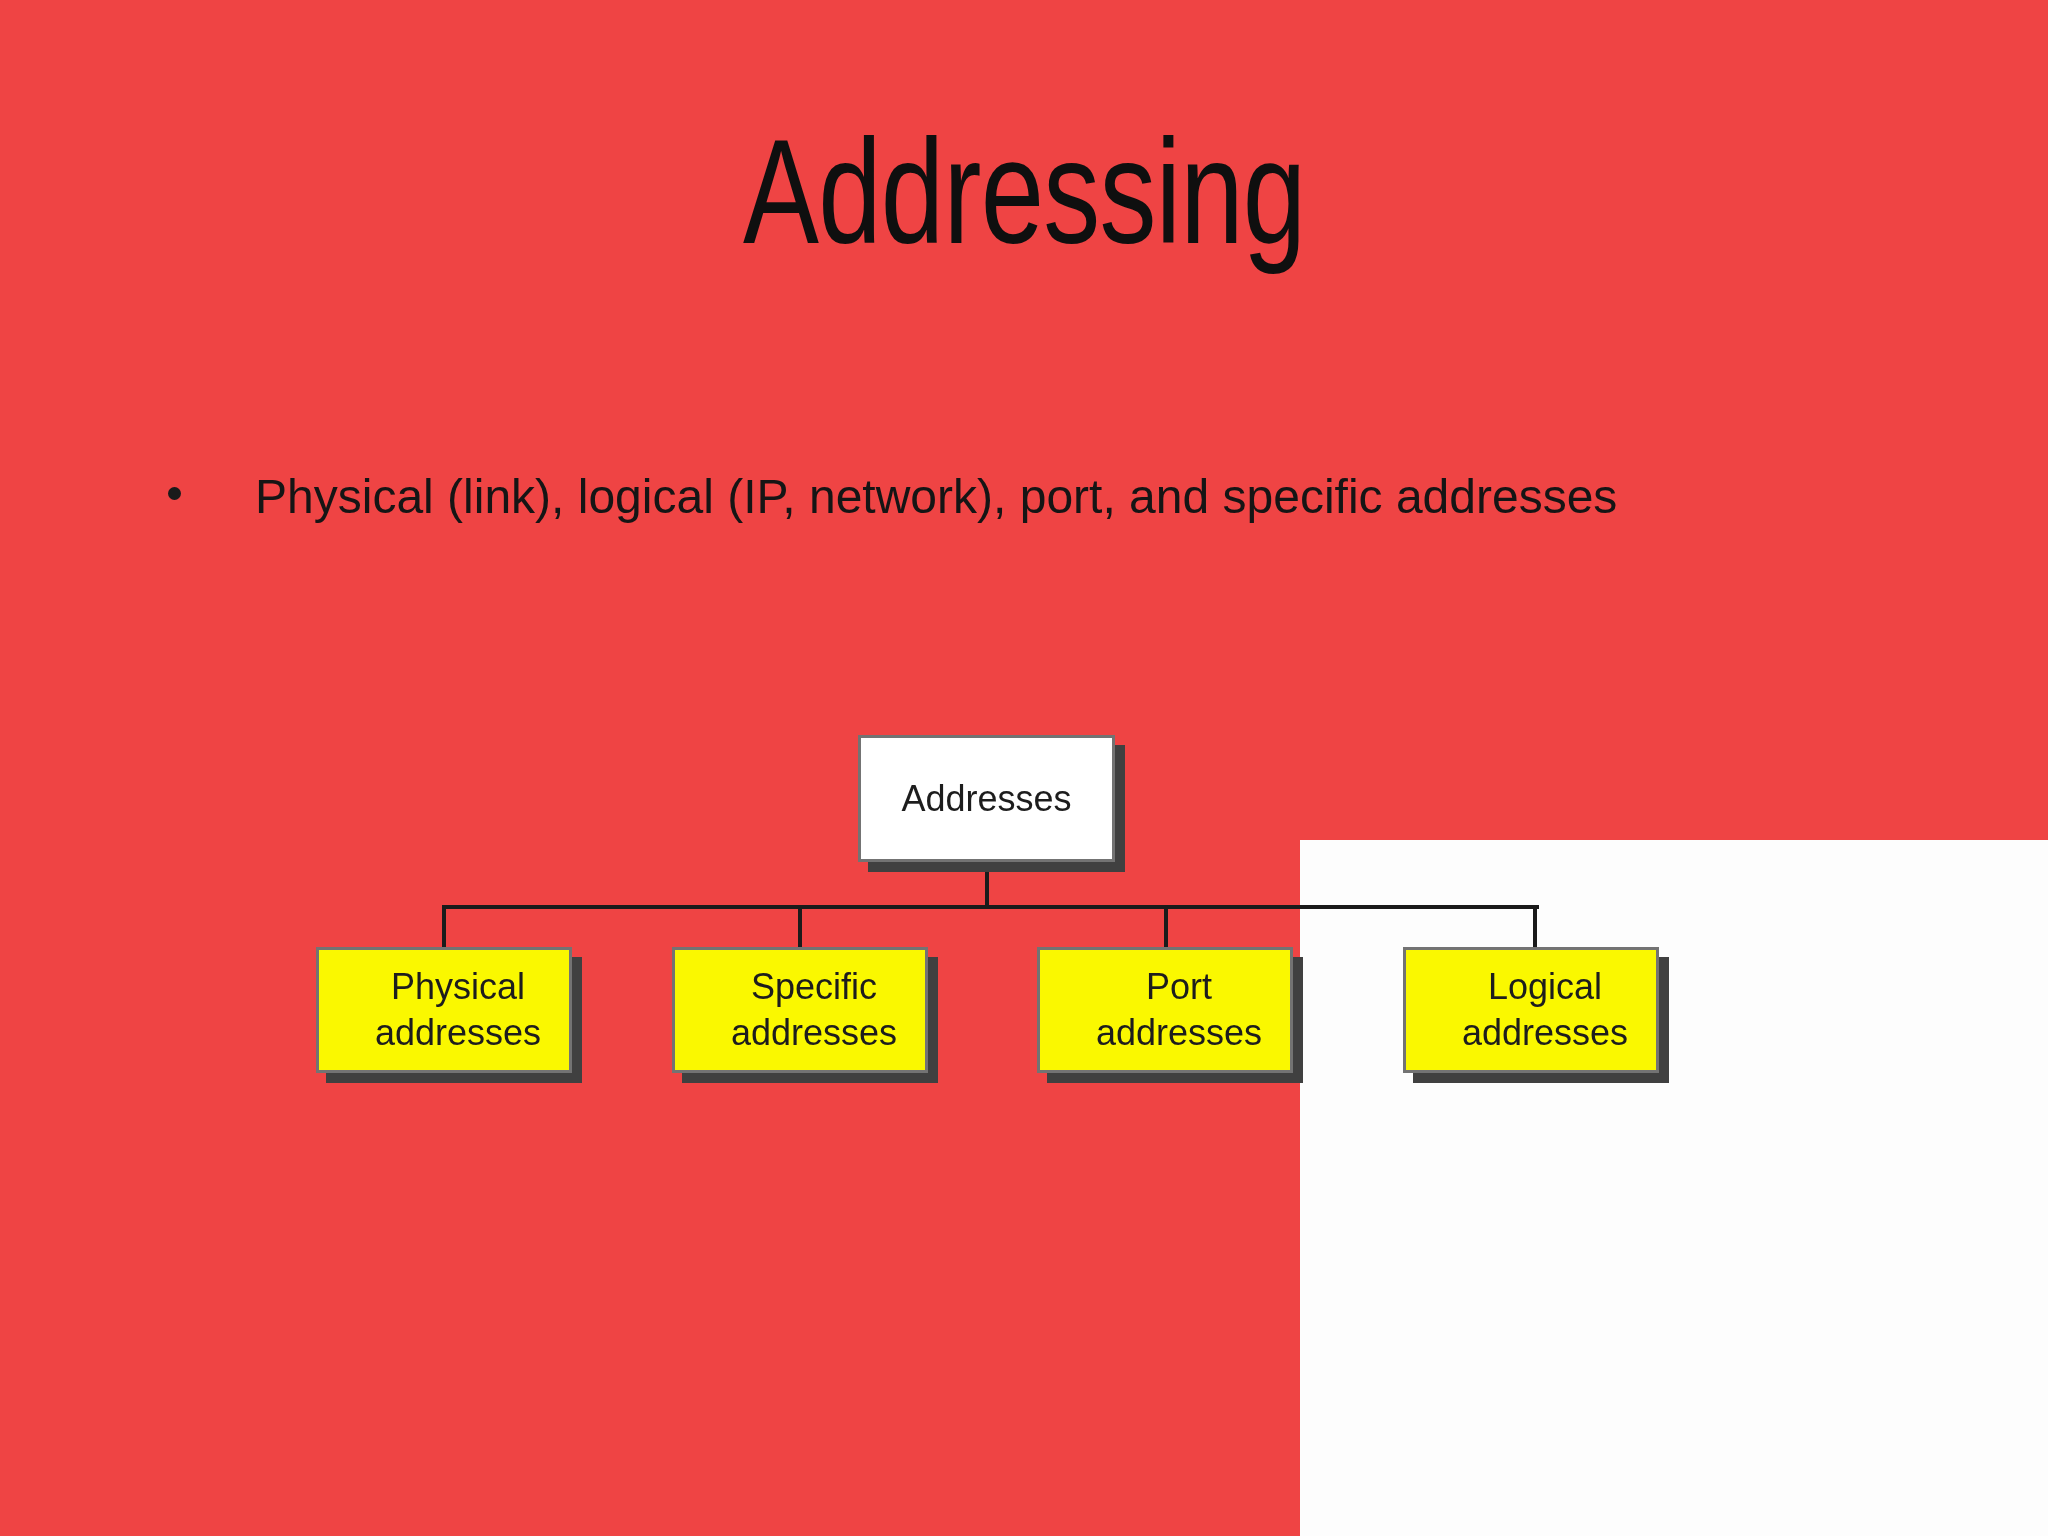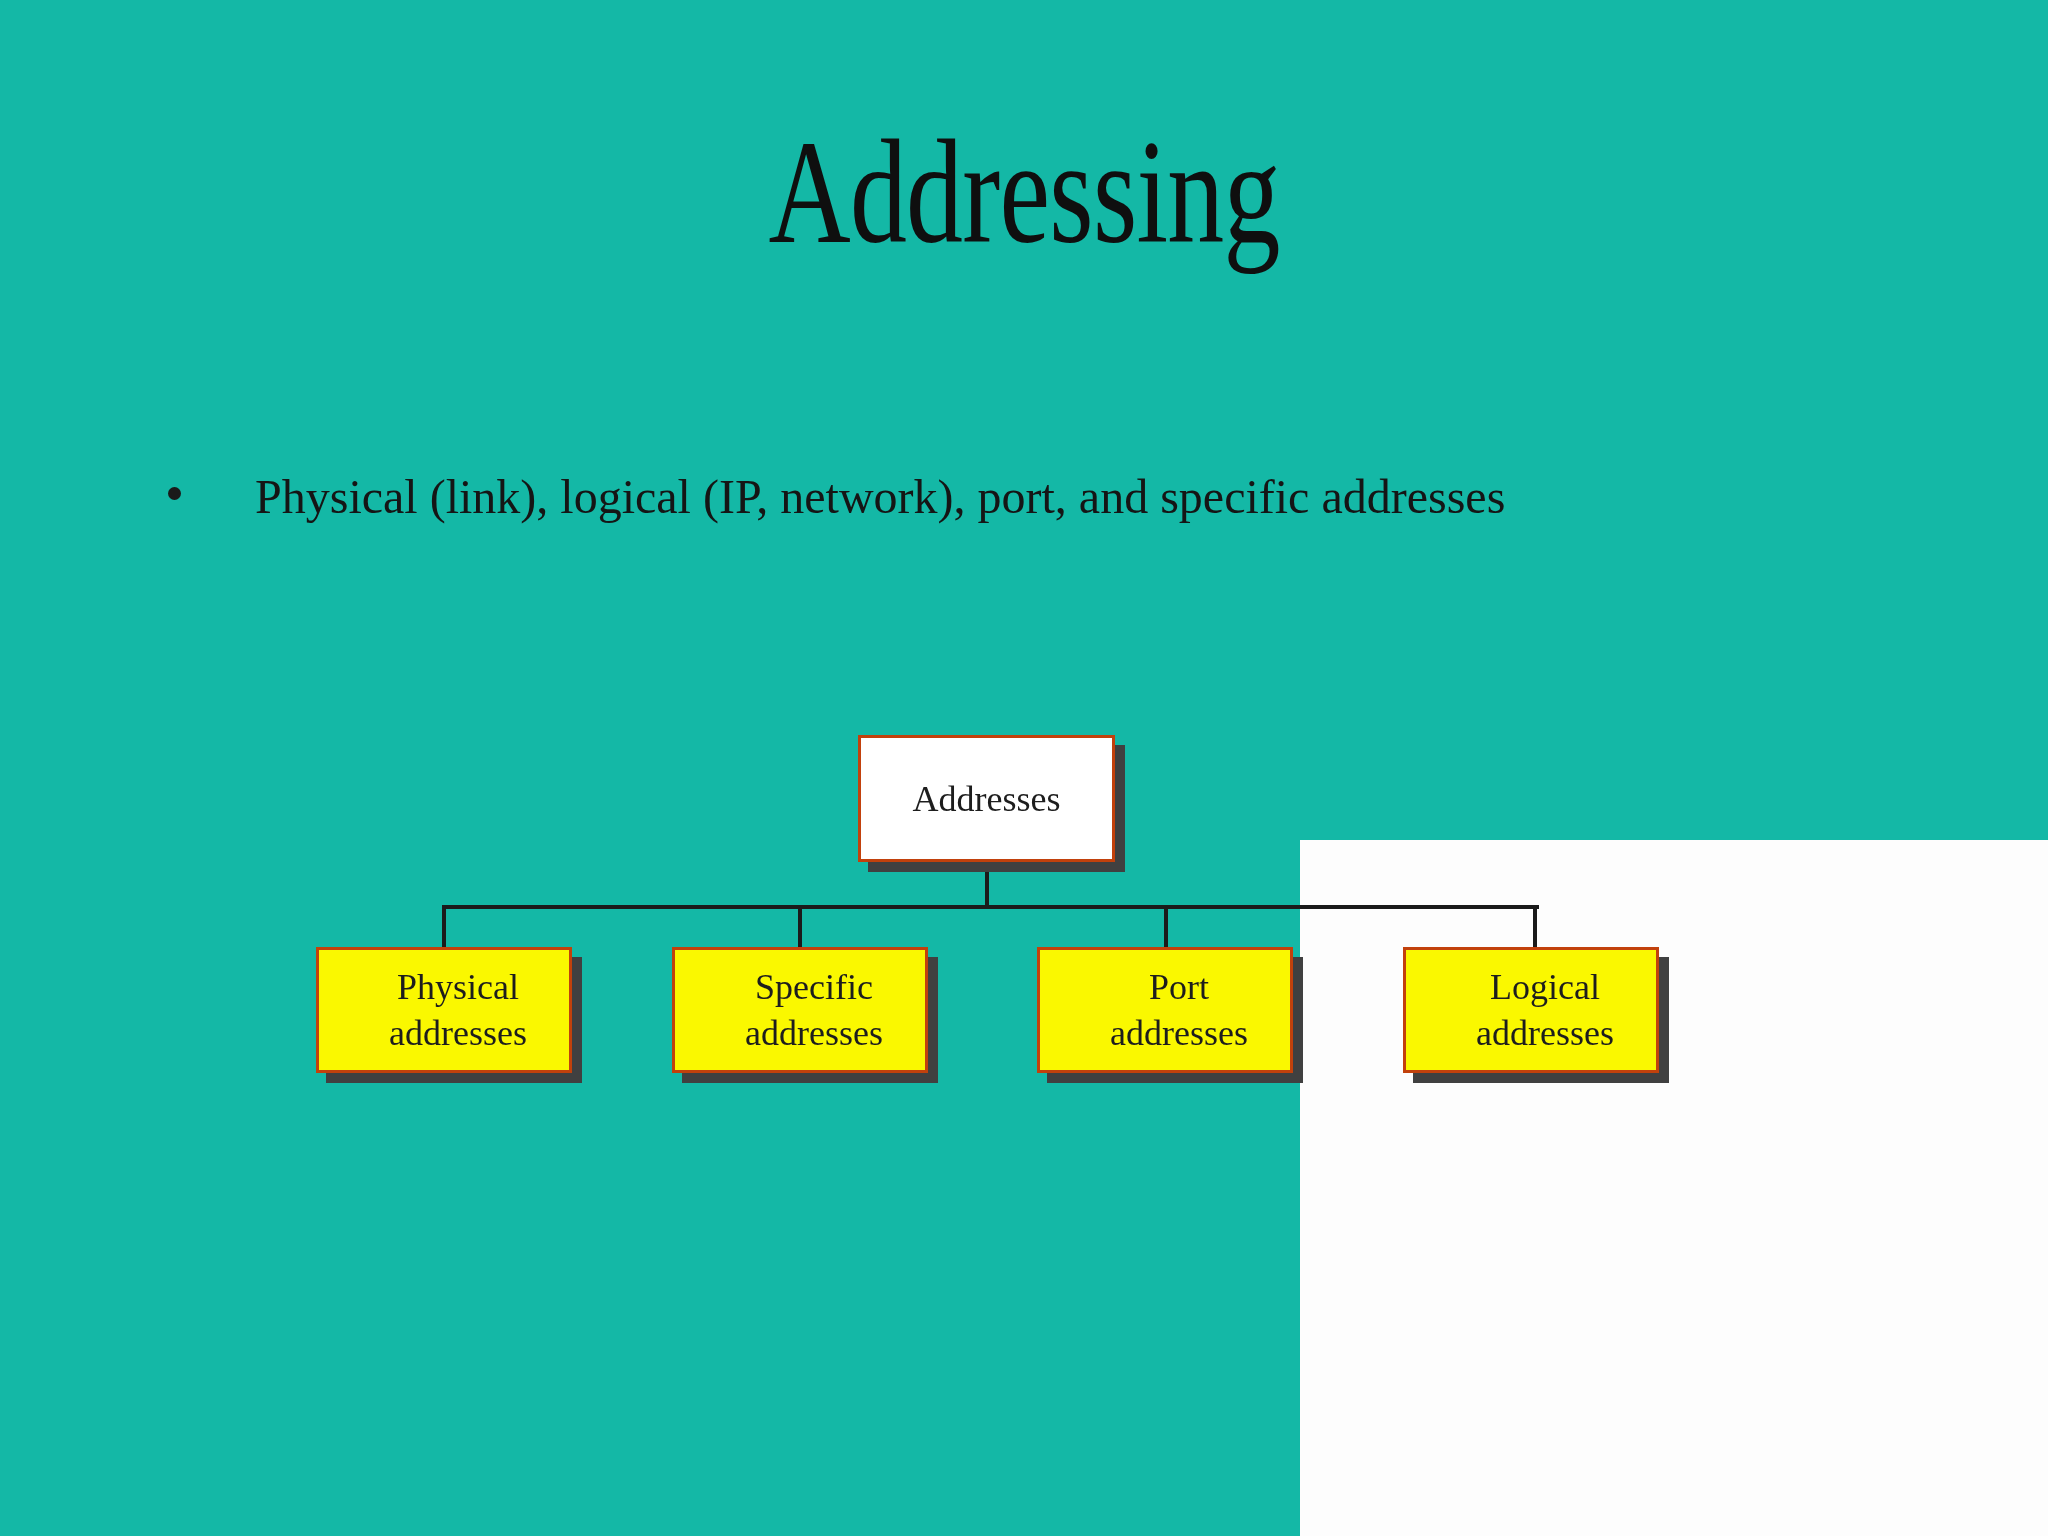--- a/index.html
+++ b/index.html
@@ -1,21 +1,21 @@
 <!DOCTYPE html>
 <html><head>
 <meta charset="utf-8">
 <style>
   html,body{margin:0;padding:0;background:#ffffff;}
   .stage{
     position:relative;
     width:2048px;height:1536px;
-    background:#14b8a6;
+    background:#ef4444;
     overflow:hidden;
-    font-family:Liberation Serif, serif;
+    font-family:Liberation Sans, sans-serif;
   }
   
   .figure-bg{
     position:absolute;left:1300px;top:840px;width:748px;height:696px;
     background:#fdfdfd;
   }
   .title{
     position:absolute;left:0;top:118px;width:100%;
     text-align:center;
     font-size:148px;line-height:1;
@@ -37,21 +37,21 @@
   .bullet-text{
     display:block;
     margin-left:74px;
     font-size:48px;line-height:56px;
     white-space:nowrap;
   }
   
   .node{
     position:absolute;
     box-sizing:border-box;
-    border:3px solid #c2410c;
+    border:3px solid #737373;
     box-shadow:10px 10px 0 #404040;
     display:flex;flex-direction:column;align-items:center;justify-content:center;
     text-align:center;
     font-size:36px;line-height:46px;color:#1d1d1d;
   }
   .node-root{
     left:858px;top:735px;width:257px;height:127px;
     background:#ffffff;
   }
   .node-child{

